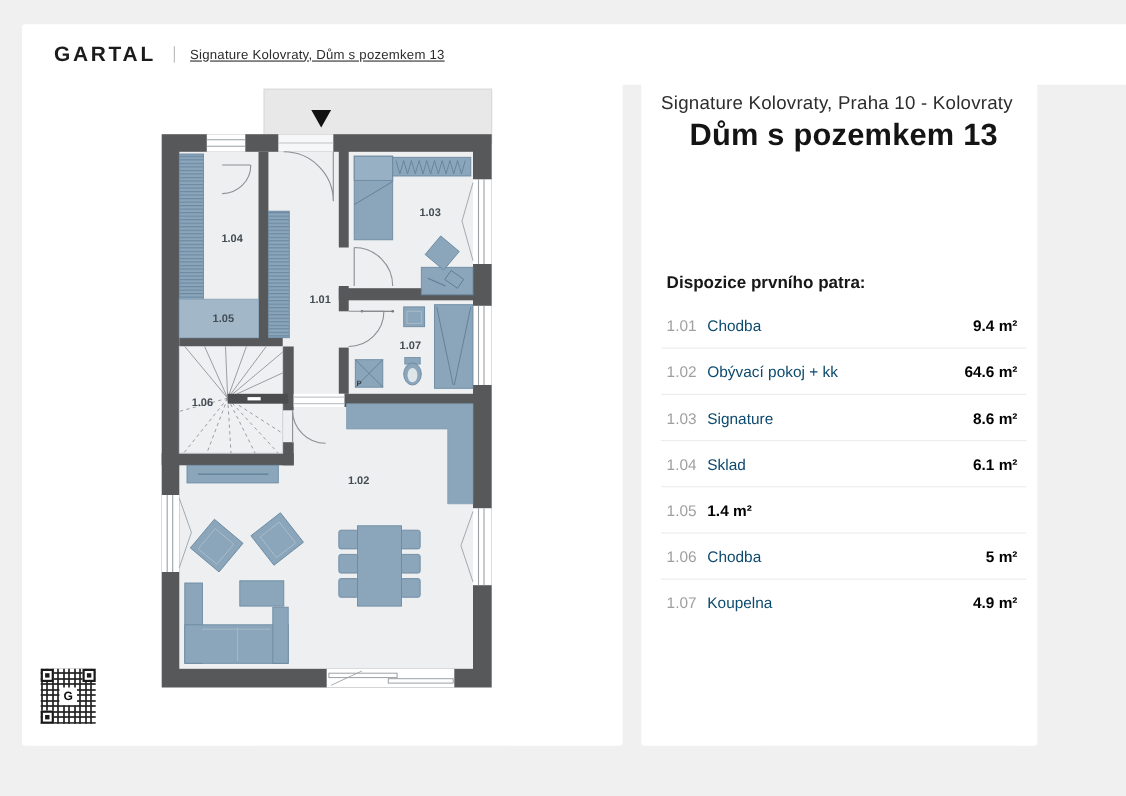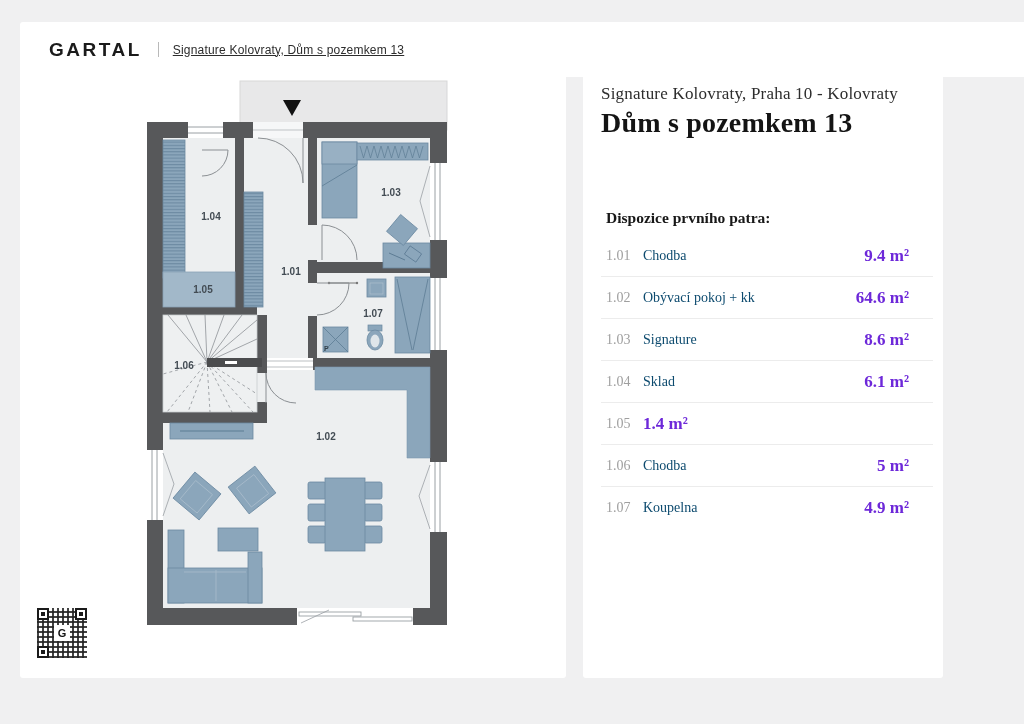--- a/index.html
+++ b/index.html
@@ -5,33 +5,33 @@
   html,body{margin:0;padding:0;}
   .page{position:relative;width:1024px;height:724px;background:#f0f0f1;font-family:"Liberation Sans",sans-serif;overflow:hidden;}
   .card{position:absolute;background:#ffffff;border-radius:3px;}
   
   .header-card{left:20px;top:22px;width:984px;height:31px;display:flex;align-items:center;padding:12px;}
   .logo{margin-left:17px;font-size:19px;font-weight:800;letter-spacing:2.5px;color:#1b1b1b;}
   .header-sep{width:1px;height:15px;background:#b9b9b9;margin:0 14px 0 16px;}
   .breadcrumb{font-size:12px;color:#2c2c2c;font-weight:500;letter-spacing:.2px;text-decoration:underline;}
   
   .plan-card{left:20px;top:64px;width:546px;height:614px;}
-  .info-card{left:583px;top:64px;width:360px;height:614px;font-family:Liberation Serif, serif;}
+  .info-card{left:583px;top:64px;width:360px;height:614px;}
   .plan-svg{position:absolute;left:0;top:0;}
   
   .info-inner{padding:20px 10px 0 18px;}
   .subtitle{font-size:17px;color:#2d2d2d;letter-spacing:.2px;}
-  .title{font-size:28px;font-weight:bold;color:#141414;margin-top:3px;letter-spacing:.2px;}
-  .section-heading{margin-top:70px;margin-left:5px;font-size:15.5px;font-weight:bold;color:#171717;}
+  .title{font-size:28px;font-weight:bold;color:#141414;margin-top:3px;letter-spacing:.2px;text-align:center;}
+  .section-heading{margin-top:110px;margin-left:5px;font-size:15.5px;font-weight:bold;color:#171717;}
   .room-list{margin-top:8px;}
   .room-row{display:flex;align-items:center;height:41px;border-bottom:1px solid #ececec;padding-left:5px;}
   .room-row:last-child{border-bottom:none;}
   .room-code{width:37px;font-size:14px;color:#9f9f9f;flex:0 0 auto;}
   .room-name{font-size:14px;color:#0c4a6e;flex:1 1 auto;}
-  .room-area{font-size:17px;font-weight:bold;color:#6d28d9;margin-right:24px;}
+  .room-area{font-size:14px;font-weight:bold;color:#000000;margin-right:8px;}
   
   .qr{position:absolute;left:17px;top:544px;width:50px;height:50px;background:
       repeating-linear-gradient(0deg,rgba(34,34,34,.85) 0 2px,transparent 2px 5px),
       repeating-linear-gradient(90deg,rgba(34,34,34,.85) 0 2px,#fff 2px 5px);}
   .qr .finder{position:absolute;width:12px;height:12px;border:2px solid #1a1a1a;background:#fff;box-sizing:border-box;}
   .qr .finder::after{content:"";position:absolute;left:2px;top:2px;width:4px;height:4px;background:#1a1a1a;}
   .qr .f-tl{left:0;top:0;} .qr .f-tr{right:0;top:0;} .qr .f-bl{left:0;bottom:0;}
   .qr .qr-center{position:absolute;left:17px;top:17px;width:16px;height:16px;background:#fff;display:flex;align-items:center;justify-content:center;font-size:11px;font-weight:bold;color:#111;}
   svg text.rlabel{font-family:"Liberation Sans",sans-serif;font-size:10px;font-weight:bold;fill:#434c54;text-anchor:middle;}
   svg text.plabel{font-family:"Liberation Sans",sans-serif;font-size:7px;font-weight:bold;fill:#33404a;}

